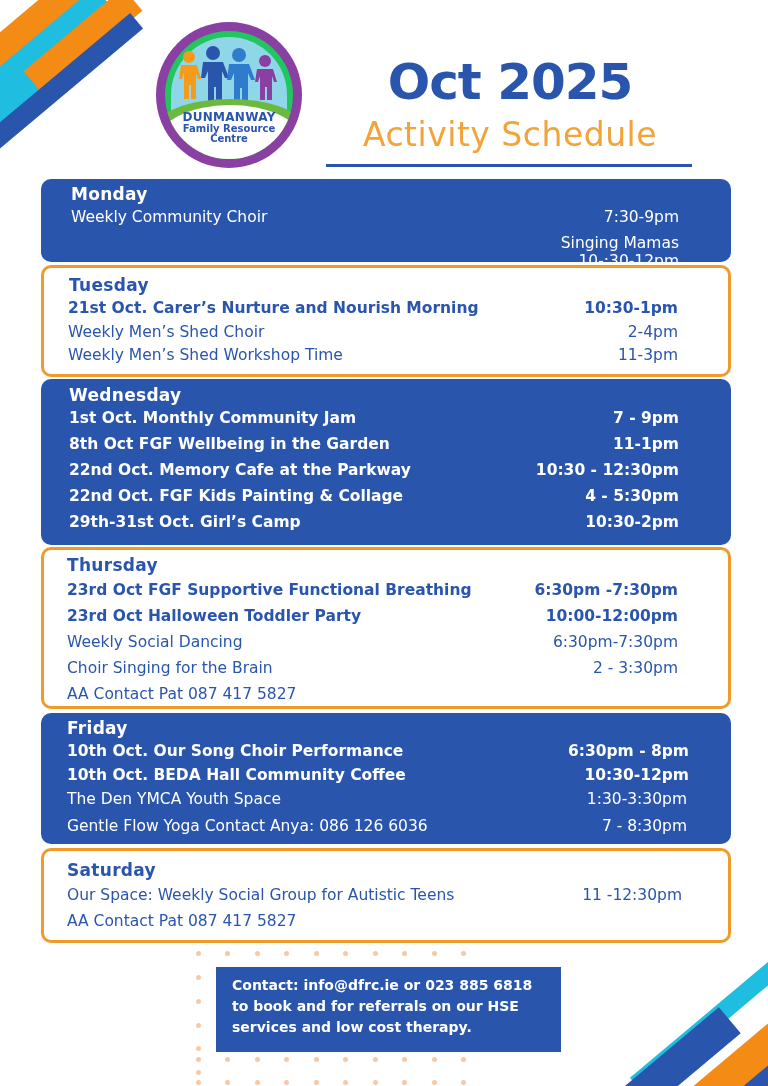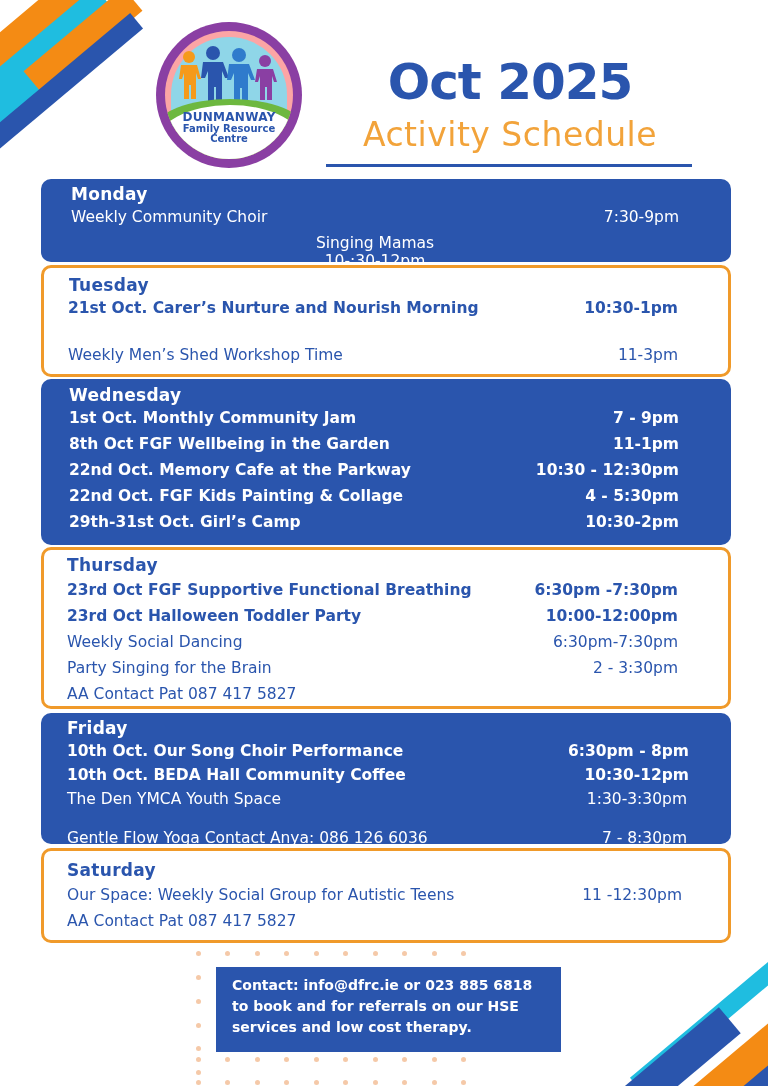--- a/index.html
+++ b/index.html
@@ -14,41 +14,41 @@
   .deco-tl .s4 { left: -40px; top: 75px; width: 200px; height: 20px; background: #2a55ad; transform: rotate(-40deg); }
 
   .deco-br .s1 { left: 610px; top: 1005px; width: 220px; height: 18px; background: #1fbde0; transform: rotate(-40deg); }
   .deco-br .s2 { left: 615px; top: 1045px; width: 130px; height: 34px; background: #2a55ad; transform: rotate(-40deg); }
   .deco-br .s3 { left: 660px; top: 1045px; width: 180px; height: 42px; background: #f48b14; transform: rotate(-40deg); }
   .deco-br .s4 { left: 720px; top: 1060px; width: 120px; height: 30px; background: #2a55ad; transform: rotate(-40deg); }
 
   
   .logo { position: absolute; left: 156px; top: 22px; width: 146px; height: 146px; border-radius: 50%;
           background: #8a3fa3; padding: 9px; }
-  .logo-inner { width: 100%; height: 100%; border-radius: 50%; background: #fca5a5; position: relative; overflow: hidden; }
+  .logo-inner { width: 100%; height: 100%; border-radius: 50%; background: #22c55e; position: relative; overflow: hidden; }
   .logo-sky { position: absolute; left: 6px; top: 6px; right: 6px; height: 90px; border-radius: 60px 60px 0 0; background: #8fd6e8; }
   .logo-hill { position: absolute; left: -10px; top: 68px; width: 150px; height: 60px; border-radius: 50%; background: #6db83f; }
   .logo-white { position: absolute; left: -10px; top: 74px; width: 150px; height: 80px; border-radius: 50%; background: #ffffff; }
   .logo-people { position: absolute; left: 10px; top: 14px; width: 108px; height: 62px; }
   .logo-text { position: absolute; left: 0; right: 0; top: 80px; text-align: center; color: #2a55ad; font-weight: bold; line-height: 1.05; }
   .logo-text .l1 { font-size: 12px; letter-spacing: 0.3px; }
   .logo-text .l2, .logo-text .l3 { font-size: 10px; }
 
   
   .heading { position: absolute; left: 325px; top: 52px; width: 370px; text-align: center; }
   .heading .month { font-size: 50px; font-weight: bold; color: #2a55ad; line-height: 60px; font-family: "DejaVu Sans", sans-serif; letter-spacing: -1px; }
   .heading .sub { font-size: 33px; font-weight: normal; color: #f2a33a; line-height: 42px; margin-top: 2px; letter-spacing: 0.5px; }
   .heading-rule { position: absolute; left: 326px; top: 164px; width: 366px; height: 3px; background: #2a55ad; }
 
   
   .day { position: absolute; left: 41px; width: 690px; border-radius: 10px; overflow: hidden; }
   .day.filled { background: #2a55ad; color: #ffffff; }
   .day.outlined { background: #ffffff; border: 3px solid #f09a2a; color: #2a55ad; }
   .day-title { position: absolute; font-weight: bold; font-size: 17px; letter-spacing: 0.3px; }
-  .row { position: absolute; left: 26px; right: 52px; display: flex; justify-content: space-between; align-items: center; font-size: 15.5px; white-space: nowrap; }
+  .row { position: absolute; left: 26px; right: 52px; display: flex; justify-content: space-between; align-items: flex-end; font-size: 15.5px; white-space: nowrap; }
   .row.bold { font-weight: bold; }
   .row .t { text-align: right; }
   .day.outlined .row { left: 24px; right: 50px; }
 
   
   .dots { position: absolute; left: 196px; width: 270px; height: 6px; display: flex; justify-content: space-between; }
   .dot { width: 5px; height: 5px; border-radius: 50%; background: #f5c9a8; }
   .vdots { position: absolute; left: 196px; top: 975px; width: 5px; height: 100px; display: flex; flex-direction: column; justify-content: space-between; }
 
   
@@ -109,20 +109,24 @@
     <span class="t">10-:30-12pm</span>
   </div>
 </div>
 
 <div class="day outlined" style="top:265px; height:112px;">
   <div class="day-title" style="left:25px; top:7px;">Tuesday</div>
   <div class="row bold" style="top:31px;">
     <span>21st Oct. Carer’s Nurture and Nourish Morning</span>
     <span class="t">10:30-1pm</span>
   </div>
+  <div class="row" style="top:55px;">
+    <span>Weekly Men’s Shed Choir</span>
+    <span class="t">2-4pm</span>
+  </div>
   <div class="row" style="top:78px;">
     <span>Weekly Men’s Shed Workshop Time</span>
     <span class="t">11-3pm</span>
   </div>
 </div>
 
 <div class="day filled" style="top:379px; height:166px;">
   <div class="day-title" style="left:28px; top:6px;">Wednesday</div>
   <div class="row bold" style="top:30px; left:28px;">
     <span>1st Oct.  Monthly Community Jam</span>
@@ -154,21 +158,21 @@
   </div>
   <div class="row bold" style="top:57px; left:23px;">
     <span>23rd Oct Halloween Toddler Party</span>
     <span class="t">10:00-12:00pm</span>
   </div>
   <div class="row" style="top:83px; left:23px;">
     <span>Weekly Social Dancing</span>
     <span class="t">6:30pm-7:30pm</span>
   </div>
   <div class="row" style="top:109px; left:23px;">
-    <span>Party Singing for the Brain</span>
+    <span>Choir Singing for the Brain</span>
     <span class="t">2 - 3:30pm</span>
   </div>
   <div class="row" style="top:135px; left:23px;">
     <span>AA Contact Pat 087 417 5827</span>
     <span class="t"></span>
   </div>
 </div>
 
 <div class="day filled" style="top:713px; height:131px;">
   <div class="day-title" style="left:26px; top:5px;">Friday</div>
@@ -177,21 +181,21 @@
     <span class="t">6:30pm - 8pm</span>
   </div>
   <div class="row bold" style="top:53px; right:42px;">
     <span>10th Oct. BEDA Hall Community Coffee</span>
     <span class="t">10:30-12pm</span>
   </div>
   <div class="row" style="top:77px; right:44px;">
     <span>The Den YMCA Youth Space</span>
     <span class="t">1:30-3:30pm</span>
   </div>
-  <div class="row" style="top:116px; right:44px;">
+  <div class="row" style="top:104px; right:44px;">
     <span>Gentle Flow Yoga  Contact Anya: 086 126 6036</span>
     <span class="t">7 - 8:30pm</span>
   </div>
 </div>
 
 <div class="day outlined" style="top:848px; height:95px;">
   <div class="day-title" style="left:23px; top:9px;">Saturday</div>
   <div class="row" style="top:35px; left:23px; right:46px;">
     <span>Our Space: Weekly Social Group for Autistic Teens</span>
     <span class="t">11 -12:30pm</span>

